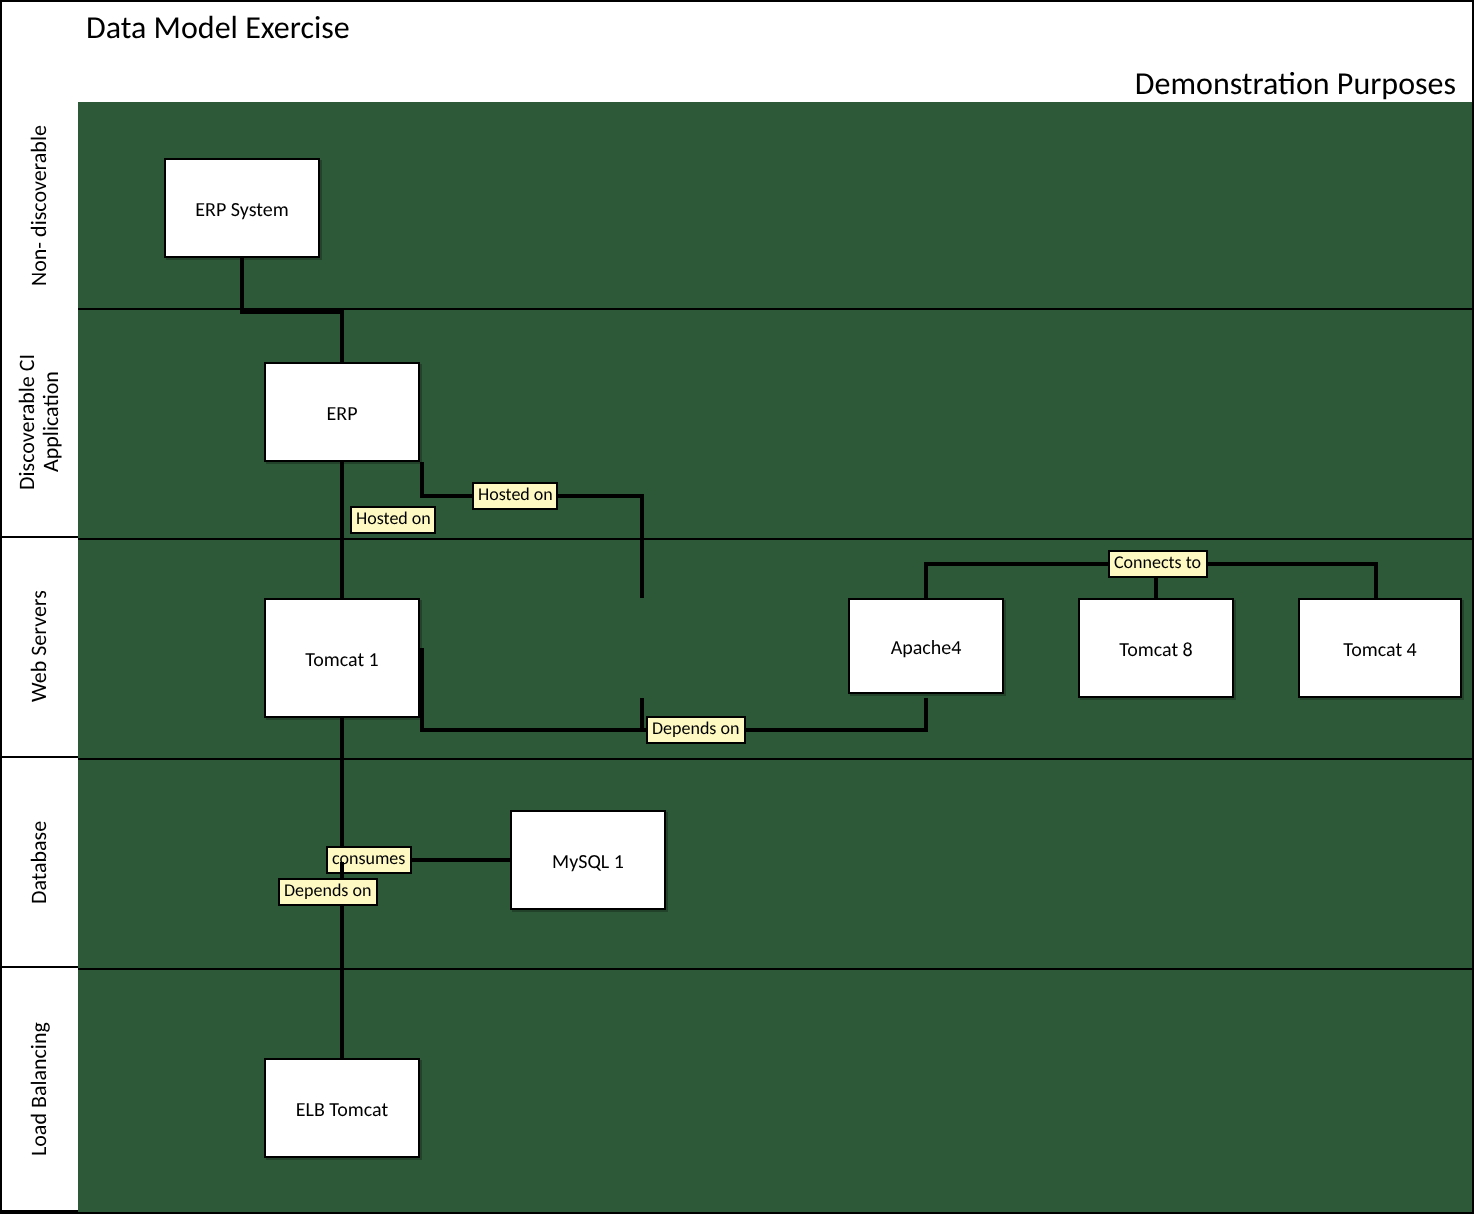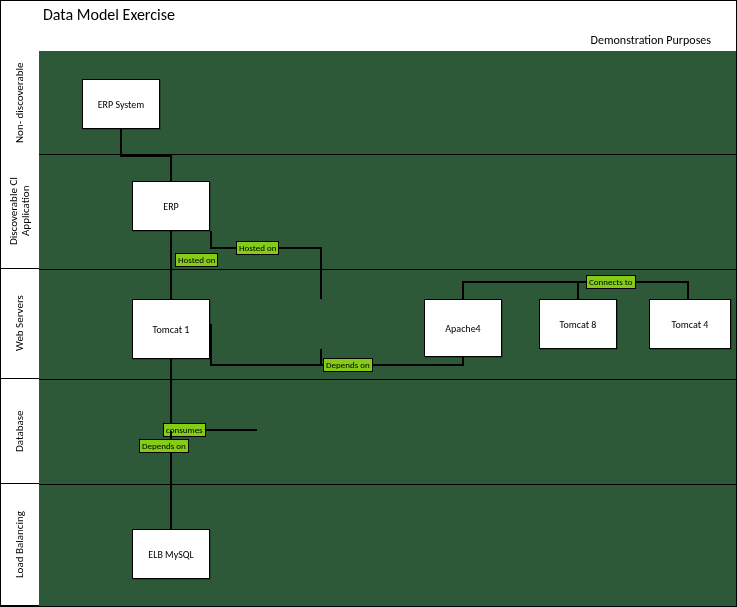--- a/index.html
+++ b/index.html
@@ -30,22 +30,22 @@
     margin-left: 36px;
   }
   .subtitle-bar {
     position: absolute;
     left: 0; top: 30px; width: 100%; height: 20px;
     border-bottom: 1.5px solid #000;
     background: #fff;
   }
   .subtitle-text {
     position: absolute;
-    right: 25px; top: 2px;
-    font-size: 12px;
+    right: 8px; top: 2px;
+    font-size: 16px;
     margin-left: 10px;
   }
   
   .lane-col {
     position: absolute;
     left: 0; top: 50px; width: 38px; bottom: 0;
     border-right: 1.5px solid #000;
     background: #fff;
   }
   .lane-label {
@@ -91,21 +91,21 @@
     box-shadow: 1px 1px 0 rgba(0,0,0,0.25);
   }
   
   .edge {
     position: absolute;
     background: #000;
   }
   
   .edge-label {
     position: absolute;
-    background: #84cc16;
+    background: #fef9c3;
     border: 1px solid #000;
     font-size: 9px;
     padding: 0 2px;
     white-space: nowrap;
     box-sizing: border-box;
     line-height: 12px;
   }
 </style>
 </head>
 <body>
@@ -158,24 +158,25 @@
     <div class="edge" style="left:171px;top:273px;width:2px;height:42px;"></div>
     <div class="edge" style="left:281px;top:298px;width:2px;height:17px;"></div>
     <div class="edge" style="left:171px;top:313px;width:254px;height:2px;"></div>
     <div class="edge" style="left:423px;top:298px;width:2px;height:17px;"></div>
     <div class="edge-label" style="left:284px;top:307px;">Depends on</div>
 
     <div class="edge" style="left:423px;top:230px;width:2px;height:18px;"></div>
     <div class="edge" style="left:423px;top:230px;width:227px;height:2px;"></div>
     <div class="edge" style="left:538px;top:230px;width:2px;height:18px;"></div>
     <div class="edge" style="left:648px;top:230px;width:2px;height:18px;"></div>
-    <div class="edge-label" style="left:515px;top:224px;margin-left:32px;">Connects to</div>
+    <div class="edge-label" style="left:515px;top:224px;">Connects to</div>
 
     <div class="node" style="left:43px;top:28px;width:78px;height:50px;">ERP System</div>
     <div class="node" style="left:93px;top:130px;width:78px;height:50px;">ERP</div>
     <div class="node" style="left:93px;top:248px;width:78px;height:60px;">Tomcat 1</div>
-    <div class="node" style="left:385px;top:248px;width:78px;height:58px;">Apache4</div>
+    <div class="node" style="left:385px;top:248px;width:78px;height:48px;">Apache4</div>
     <div class="node" style="left:500px;top:248px;width:78px;height:50px;">Tomcat 8</div>
     <div class="node" style="left:610px;top:248px;width:82px;height:50px;">Tomcat 4</div>
-    <div class="node" style="left:93px;top:478px;width:78px;height:50px;">ELB MySQL</div>
+    <div class="node" style="left:216px;top:354px;width:78px;height:50px;">MySQL 1</div>
+    <div class="node" style="left:93px;top:478px;width:78px;height:50px;">ELB Tomcat</div>
 
   </div>
 </div>
 
 </body></html>

